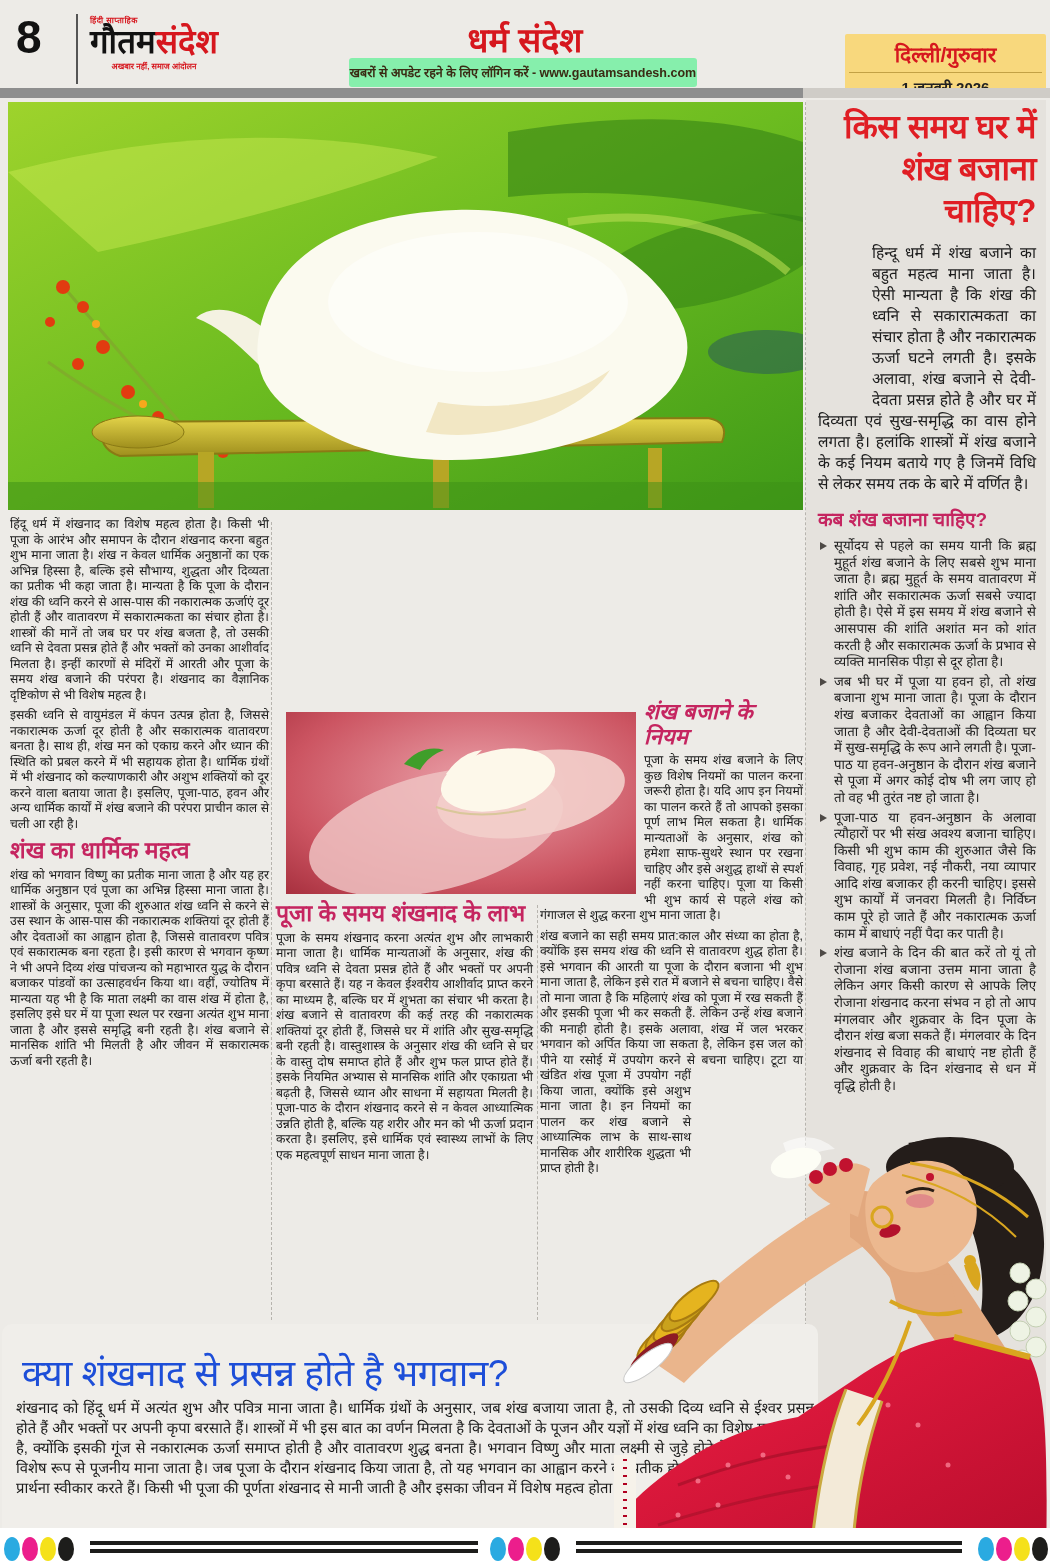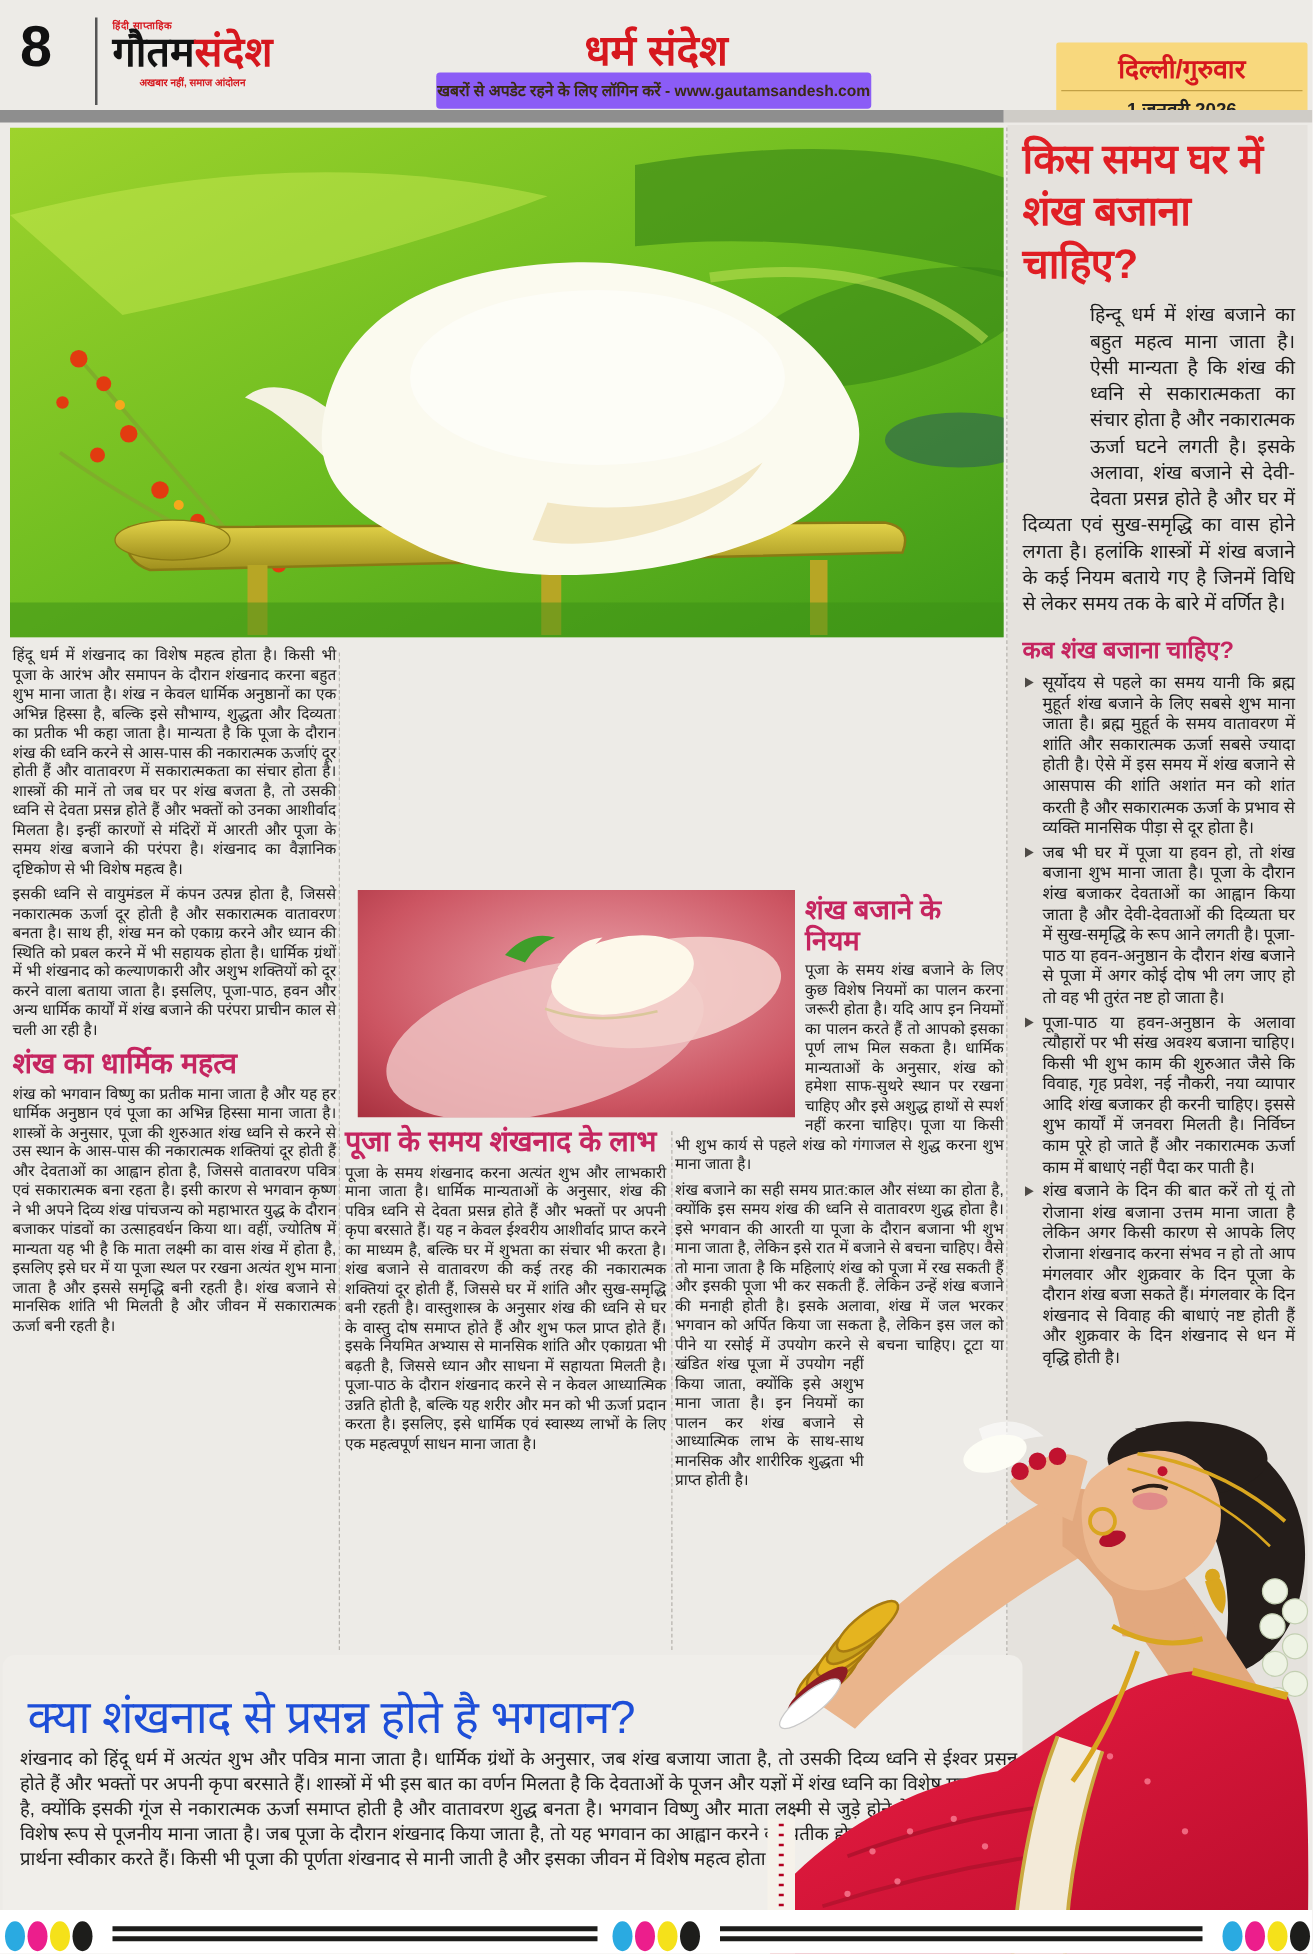--- a/index.html
+++ b/index.html
@@ -8,38 +8,38 @@
   .abs{position:absolute;}
   
   .pageno{font-size:46px;font-weight:700;color:#111;}
   .hvline{width:2px;background:#555;}
   .logo-top{font-size:8px;font-weight:700;color:#d6171e;letter-spacing:.5px;margin-left:0;}
   .logo-main{font-size:33px;font-weight:800;line-height:1.0;}
   .logo-main .b1{color:#111;}
   .logo-main .b2{color:#d6171e;}
   .logo-tag{font-size:8px;font-weight:700;color:#d6171e;text-align:center;margin-top:2px;}
   .center-title{font-size:34px;font-weight:800;color:#d6171e;text-align:center;}
-  .login-bar{background:#8b5cf6;border-radius:3px;font-size:12.5px;font-weight:700;color:#3a2b14;
+  .login-bar{background:#86efac;border-radius:3px;font-size:12.5px;font-weight:700;color:#3a2b14;
              display:flex;align-items:center;justify-content:center;}
   .datebox{background:#f8d87d;text-align:center;border-radius:2px;padding-top:4px;}
   .datebox .ed{font-size:21px;font-weight:800;color:#d6171e;padding:2px 0 4px 0;}
   .datebox .dv{height:1px;background:#c3a145;margin:0 4px;}
   .datebox .dt{font-size:15px;font-weight:700;color:#222;padding:4px 0;}
   .graybar-dark{background:#8e8e8e;}
   .graybar-light{background:#cfccc7;}
   
   .col{font-size:12.3px;line-height:15.5px;text-align:justify;}
   .col p{margin:0 0 5px 0;}
   .subhead-magenta{color:#c52560;font-weight:800;margin:6px 0 4px 0;line-height:1.12;}
   .h23{font-size:23px;}
   .h22{font-size:22px;}
   .headline{color:#c52560;font-weight:800;font-size:51px;line-height:66px;text-align:center;letter-spacing:-1px;}
   
   .sidebar-bg{background:#e5e2dd;}
-  .sb-title{color:#e01e24;font-weight:800;font-size:33px;line-height:42px;text-align:left;letter-spacing:-.5px;}
+  .sb-title{color:#e01e24;font-weight:800;font-size:33px;line-height:42px;text-align:right;letter-spacing:-.5px;}
   .sb-intro{font-size:15.5px;line-height:21px;text-align:justify;margin-top:10px;}
   .sb-subhead{color:#c52560;font-weight:800;font-size:19px;margin:12px 0 6px 0;}
   .sb-list{list-style:none;margin:0;padding:0;font-size:13.2px;line-height:16.6px;}
   .sb-list li{position:relative;padding-left:16px;margin-bottom:3px;text-align:justify;}
   .arrow{position:absolute;left:2px;top:4px;width:0;height:0;
          border-left:7px solid #4e4a46;border-top:4px solid transparent;border-bottom:4px solid transparent;}
   
   .fl{float:left;}
   .fr{float:right;}
   
@@ -173,21 +173,21 @@
     <ellipse cx="150" cy="120" rx="130" ry="58" fill="#eec2c2" opacity=".85" transform="rotate(-14 150 120)"></ellipse>
     <ellipse cx="245" cy="82" rx="95" ry="42" fill="#f3cfcb" opacity=".9" transform="rotate(-10 245 82)"></ellipse>
     <ellipse cx="212" cy="68" rx="58" ry="30" fill="#fdf8ea" transform="rotate(-12 212 68)"></ellipse>
     <path d="M160,62 Q175,40 196,38 Q180,52 172,70 Z" fill="#fdf8ea"></path>
     <path d="M118,52 q18,-20 40,-14 q-16,6 -24,20 z" fill="#3f9e2a"></path>
     <path d="M150,95 q40,14 90,2" stroke="#d9c79a" stroke-width="2" fill="none"></path>
   </svg>
 
   <div class="abs col" style="left:540px;top:700px;width:263px;">
     <span class="fl" style="width:104px;height:196px;"></span>
-    <div class="subhead-magenta h22" style="margin-top:16px;">
+    <div class="subhead-magenta h22" style="margin-top:0;font-style:italic;">
       <div>शंख बजाने के</div>
       <div>नियम</div>
     </div>
     <p>पूजा के समय शंख बजाने के लिए कुछ विशेष नियमों का पालन करना जरूरी होता है। यदि आप इन नियमों का पालन करते हैं तो आपको इसका पूर्ण लाभ मिल सकता है। धार्मिक मान्यताओं के अनुसार, शंख को हमेशा साफ-सुथरे स्थान पर रखना चाहिए और इसे अशुद्ध हाथों से स्पर्श नहीं करना चाहिए। पूजा या किसी भी शुभ कार्य से पहले शंख को गंगाजल से शुद्ध करना शुभ माना जाता है।</p>
     <p>
       <span>शंख बजाने का सही समय प्रात:काल और संध्या का होता है, क्योंकि इस समय शंख की ध्वनि से वातावरण शुद्ध होता है। इसे भगवान की आरती या पूजा के दौरान बजाना भी शुभ माना जाता है, लेकिन इसे रात में बजाने से बचना चाहिए। वैसे तो माना जाता है कि महिलाएं शंख को पूजा में रख सकती हैं और इसकी पूजा भी कर सकती हैं. लेकिन उन्हें शंख बजाने की मनाही होती है। इसके अलावा, शंख में जल भरकर भगवान को अर्पित किया जा सकता है, लेकिन इस जल को पीने या रसोई में उपयोग करने से बचना चाहिए। टूटा या खंडित शंख पूजा</span>
       <span class="fr" style="width:112px;height:142px;"></span>
       <span>में उपयोग नहीं किया जाता, क्योंकि इसे अशुभ माना जाता है। इन नियमों का पालन कर शंख बजाने से आध्यात्मिक लाभ के साथ-साथ मानसिक और शारीरिक शुद्धता भी प्राप्त होती है।</span>
     </p>
   </div>

